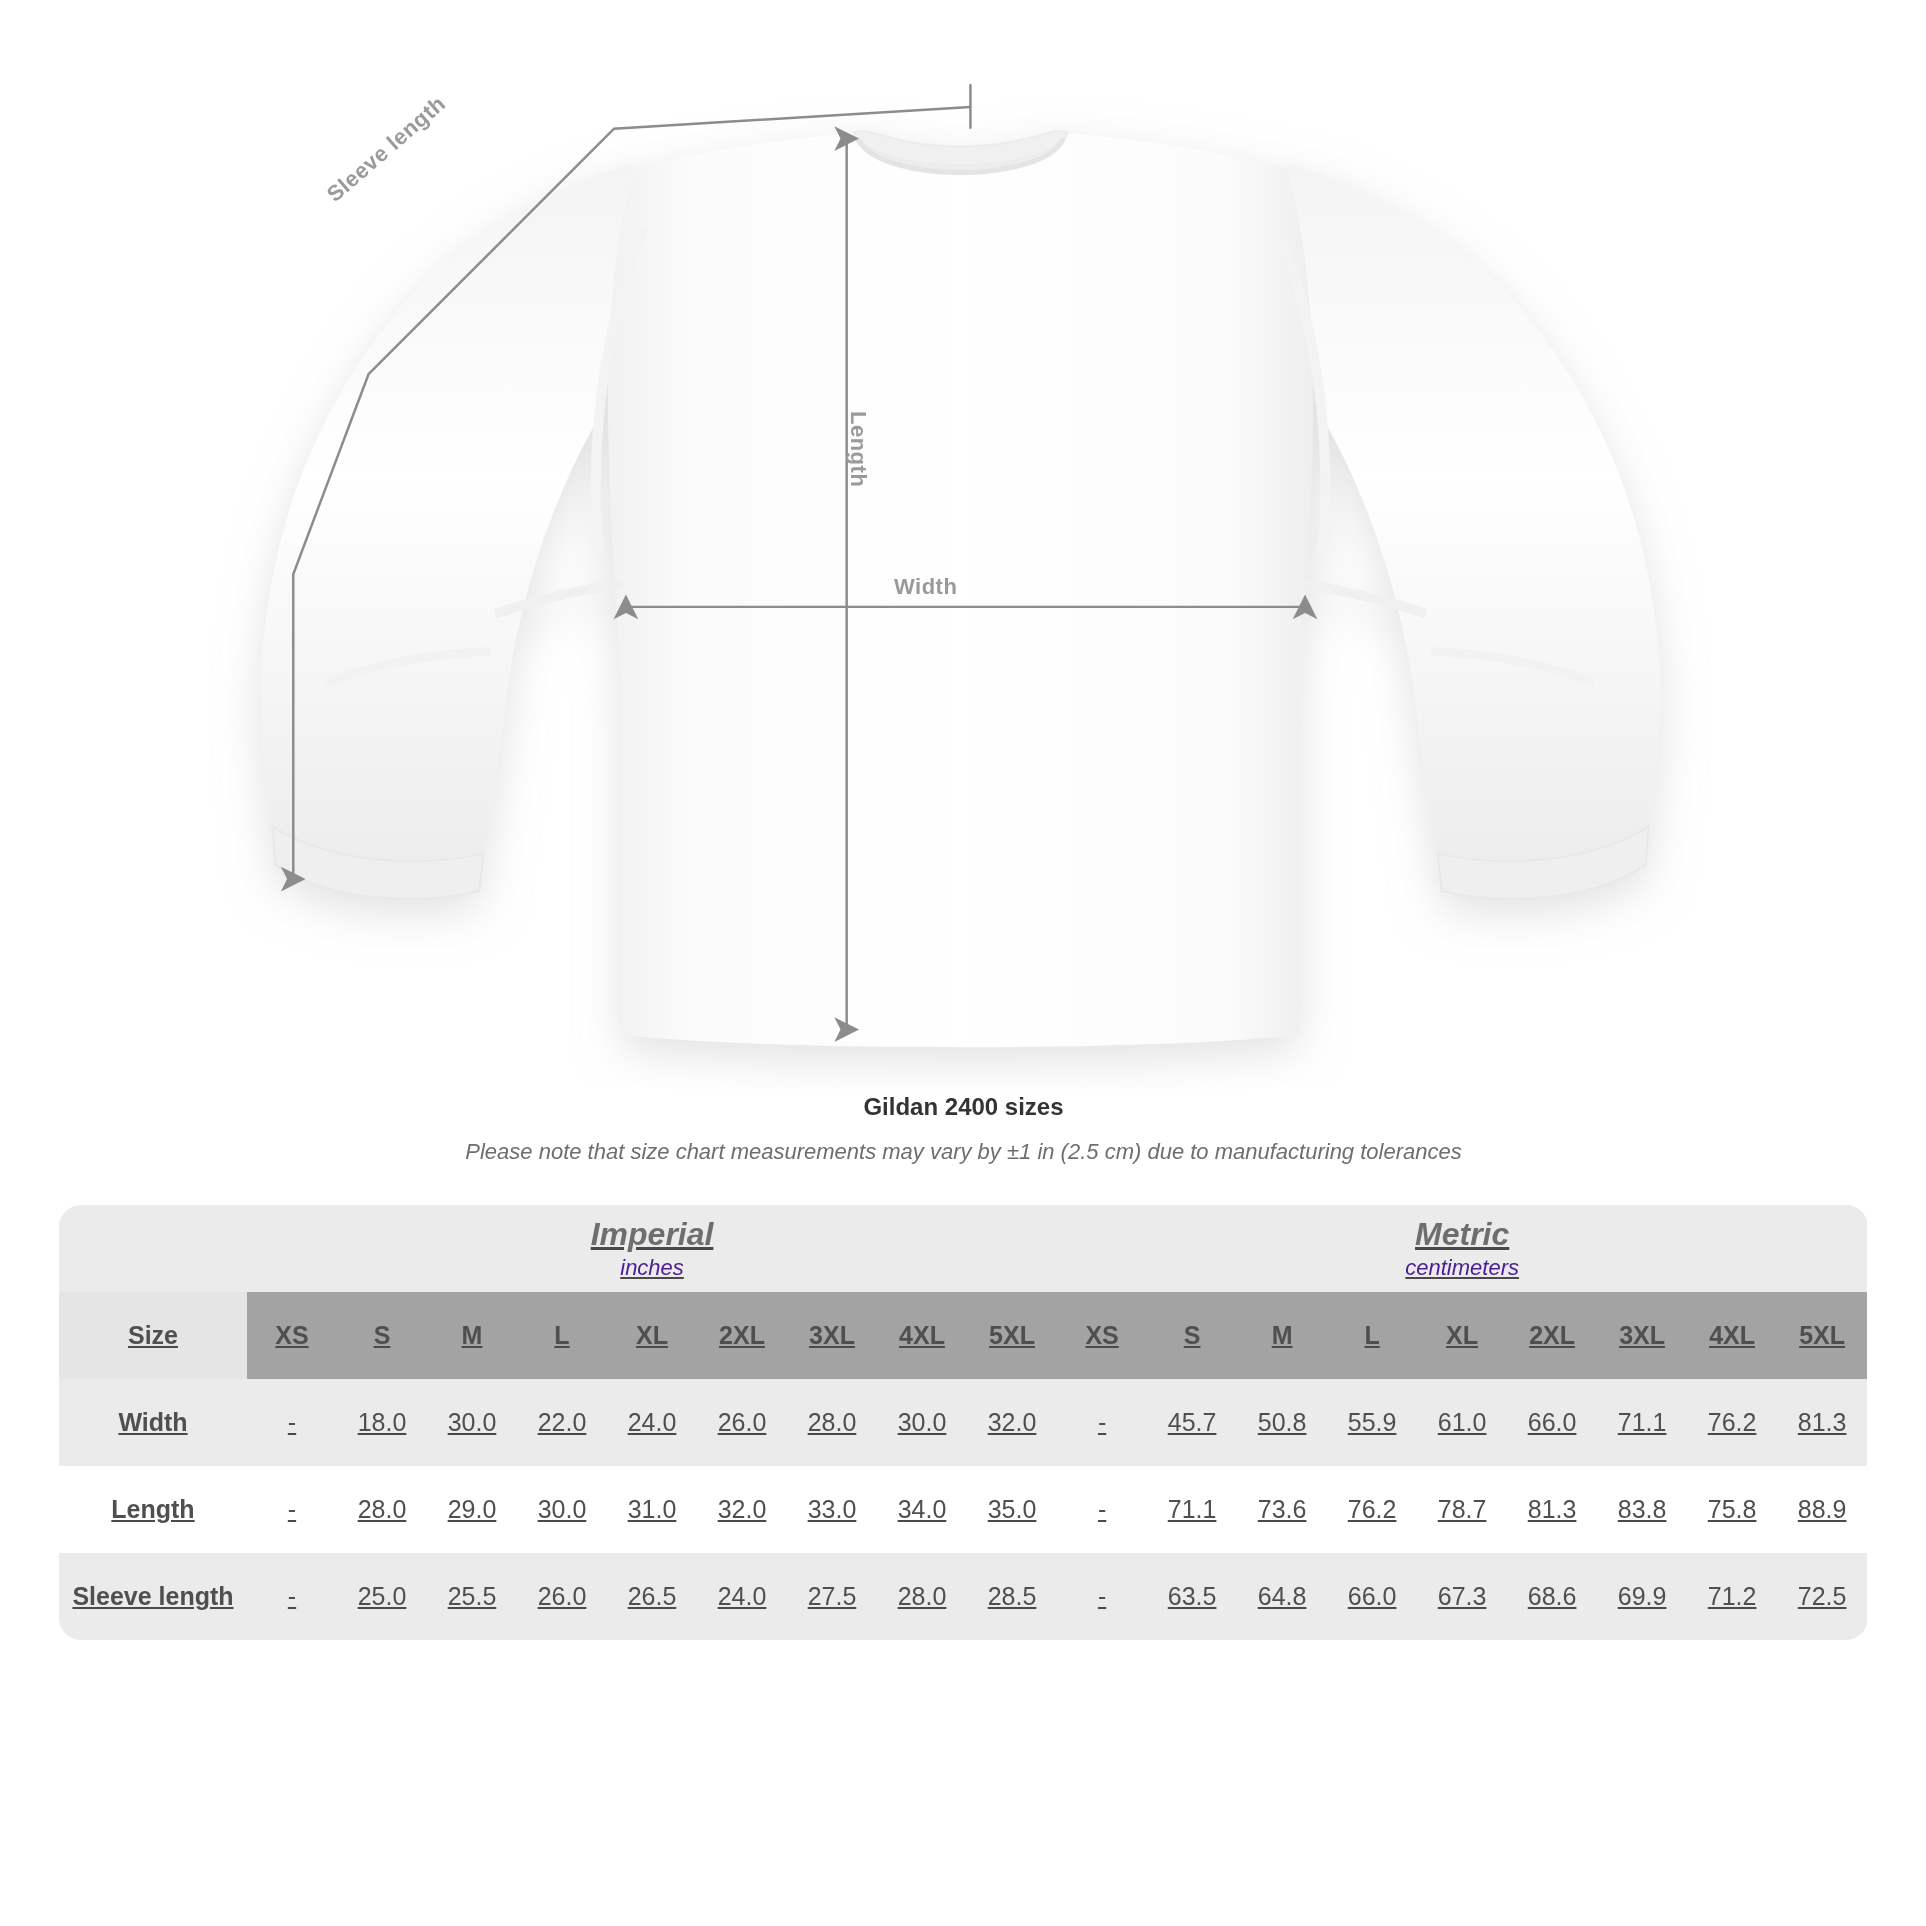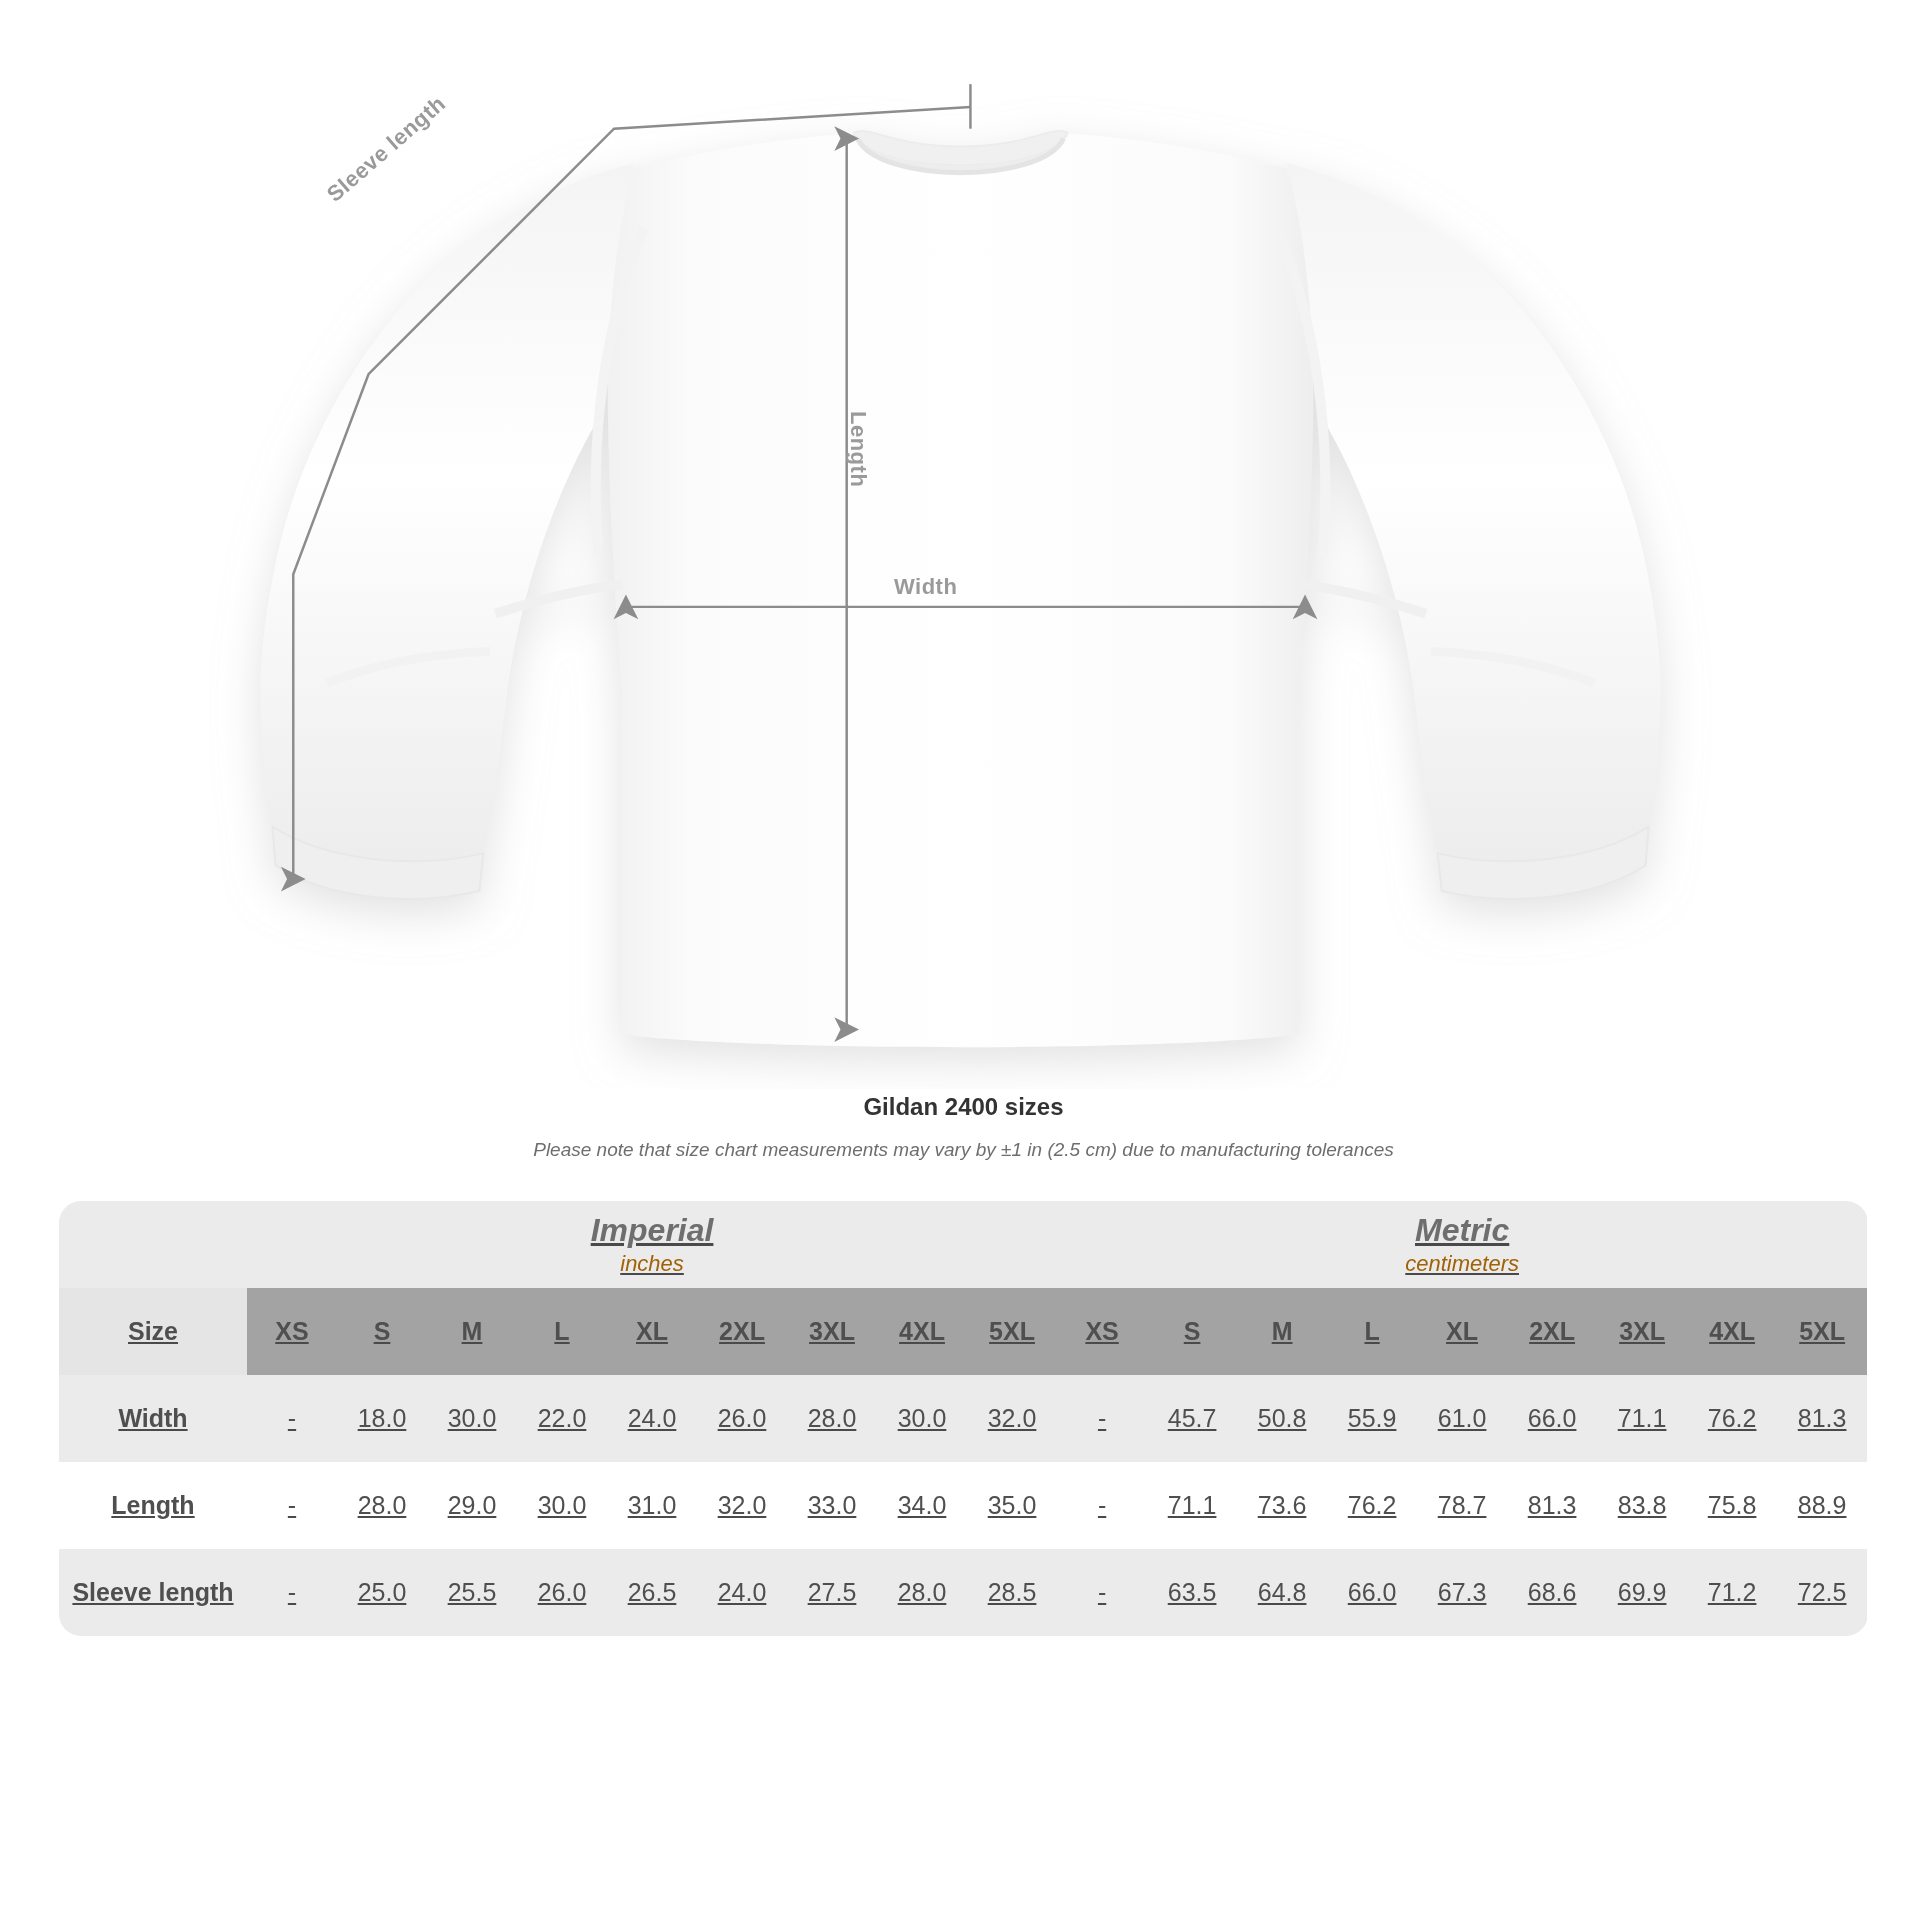--- a/index.html
+++ b/index.html
@@ -64,21 +64,21 @@
     text-align: center;
     margin-top: 4px;
   }
   .chart-title {
     font-size: 24px;
     font-weight: bold;
     color: #333333;
     margin: 0 0 18px 0;
   }
   .chart-note {
-    font-size: 19px;
+    font-size: 22px;
     font-style: italic;
     color: #6e6e6e;
     margin: 4px;
   }
 
   
   .table-wrap {
     margin: 40px 59px 0 59px;
     border-radius: 22px;
     overflow: hidden;
@@ -105,21 +105,21 @@
   .unit-head .unit-name {
     font-size: 32px;
     font-style: italic;
     font-weight: bold;
     color: #6e6e6e;
     line-height: 1.25;
   }
   .unit-head .unit-sub {
     font-size: 22px;
     font-style: italic;
-    color: #a16207;
+    color: #4c1d95;
     line-height: 1.3;
   }
   .corner-cell {
     background: #ebebeb;
   }
   .hdr-row th {
     background: #a3a3a3;
     font-size: 26px;
     font-weight: bold;
     color: #6d6d6d;

